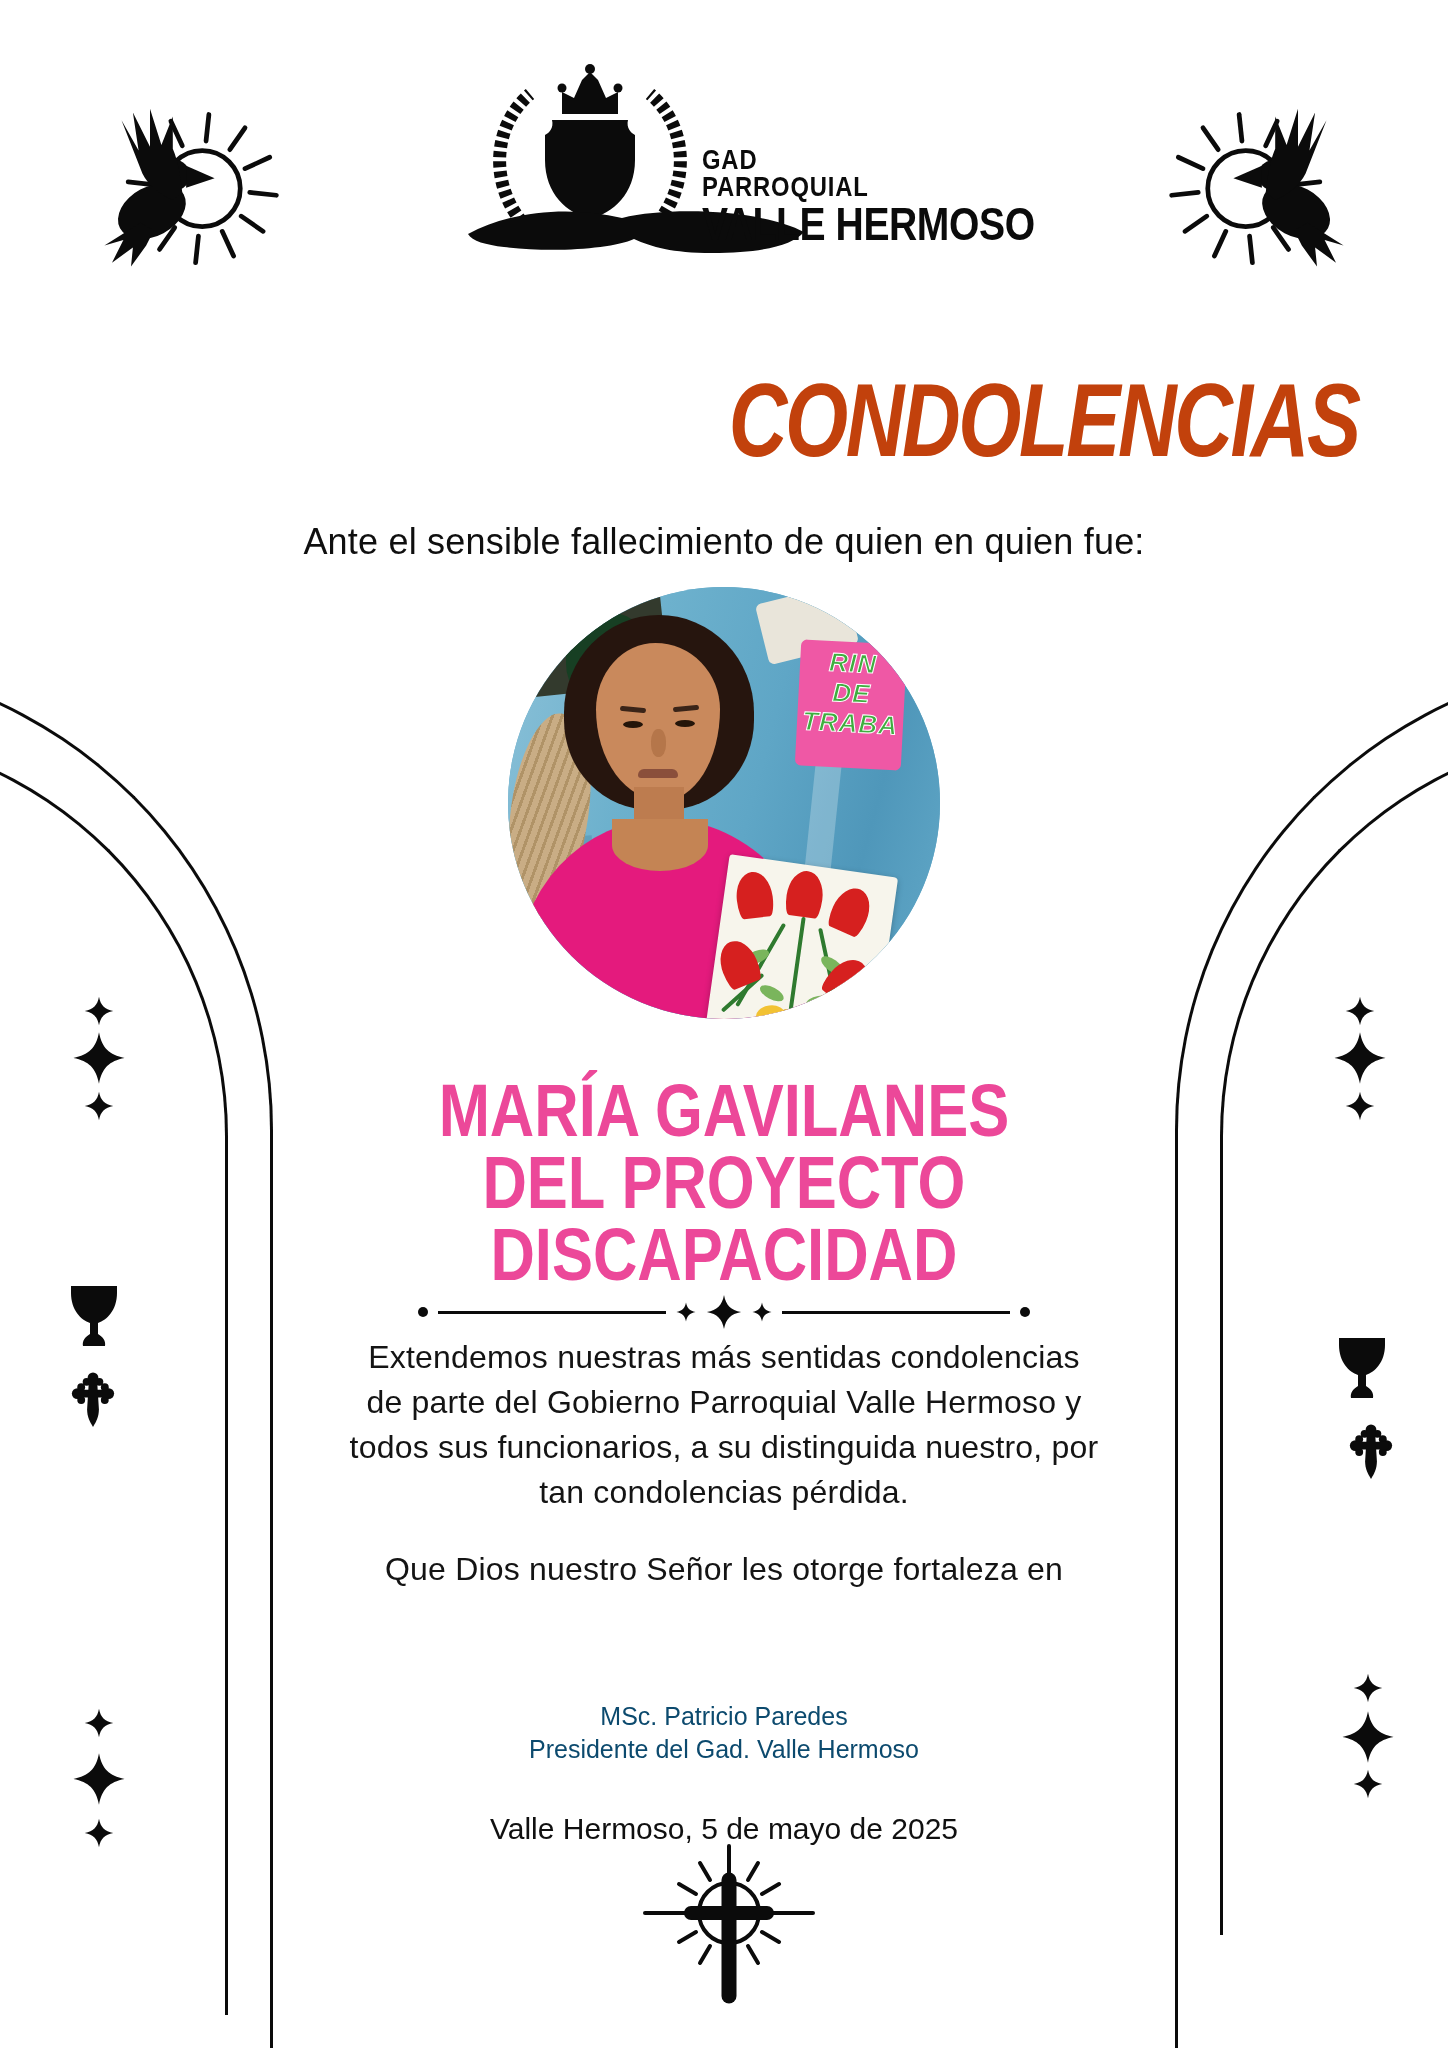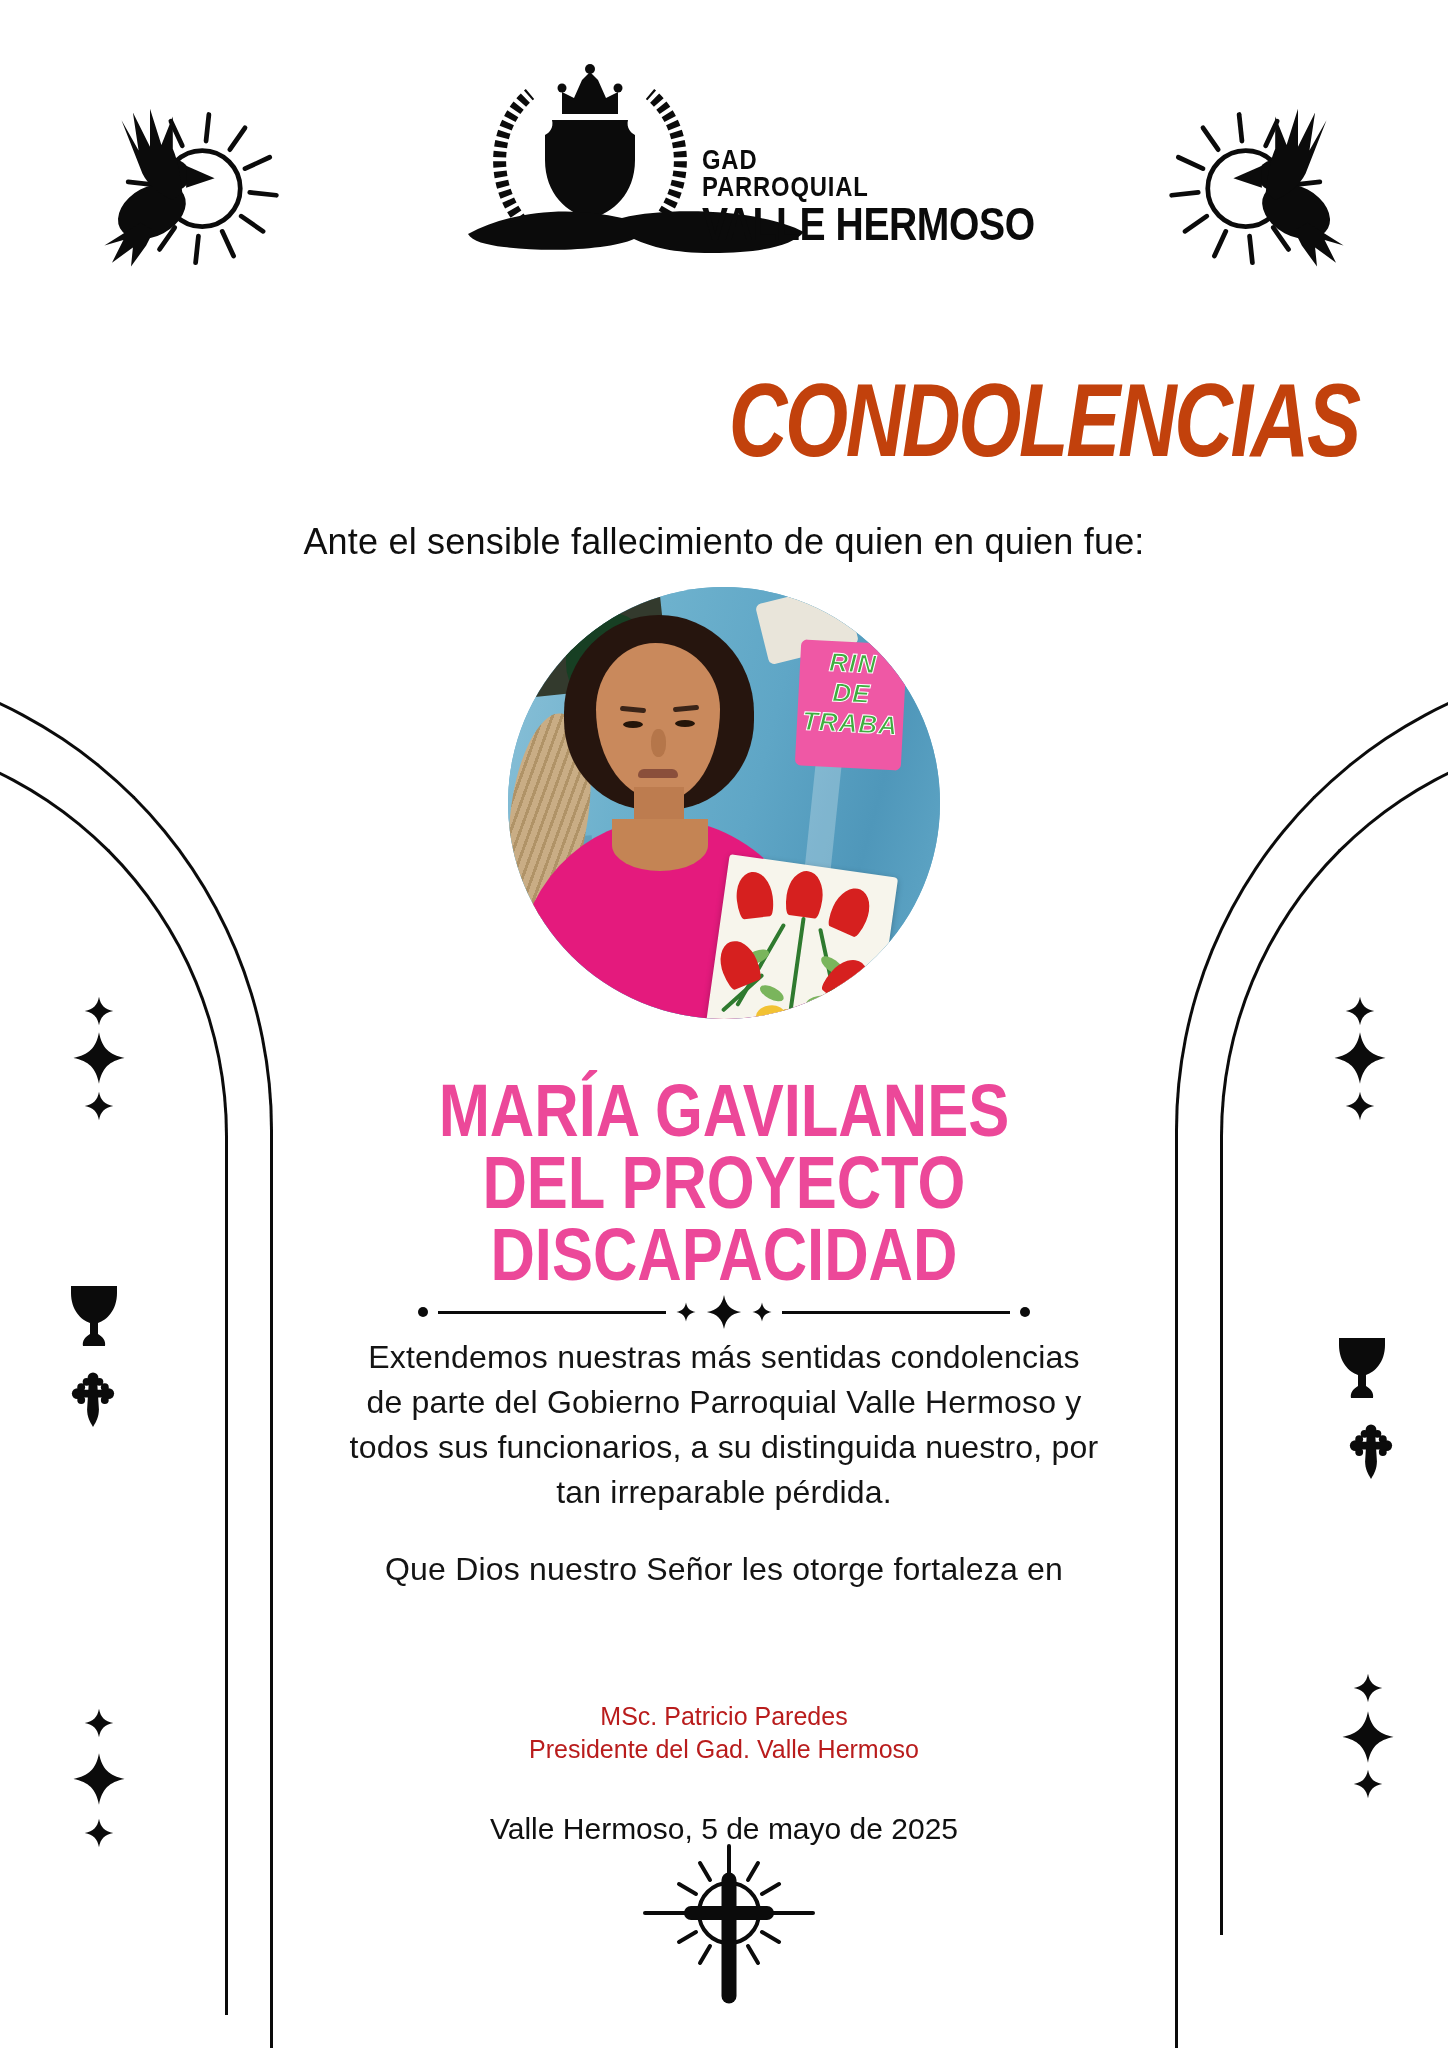--- a/index.html
+++ b/index.html
@@ -85,21 +85,21 @@
     display:flex; align-items:center; justify-content:center; gap:10px;}
   .div-dot{width:10px; height:10px; background:#0b0b0b; border-radius:50%;}
   .div-line{width:228px; height:3px; background:#0b0b0b;}
   
   .para{position:absolute; left:0; right:0; text-align:center; font-size:32px;
     line-height:45px; color:#141414; letter-spacing:0.2px;}
   .para1{top:1335px;}
   .para2{top:1547px;}
   
   .sig{position:absolute; left:0; right:0; top:1700px; text-align:center;
-    font-size:25px; line-height:33px; color:#b91c1c;}
+    font-size:25px; line-height:33px; color:#0c4a6e;}
   .dateline{position:absolute; left:0; right:0; top:1812px; text-align:center;
     font-size:30px; color:#101010;}
   
   .bottom-cross{position:absolute; left:627px; top:1832px; width:200px; height:190px;}
 </style>
 </head>
 <body>
 
 <div class="page">
 
@@ -358,21 +358,21 @@
         <use href="#spark"></use>
       </svg>
     <div class="div-line"></div>
     <div class="div-dot"></div>
   </div>
 
   <div class="para para1">
     <div>Extendemos nuestras más sentidas condolencias</div>
     <div>de parte del Gobierno Parroquial Valle Hermoso y</div>
     <div>todos sus funcionarios, a su distinguida nuestro, por</div>
-    <div>tan irreparable pérdida.</div>
+    <div>tan condolencias pérdida.</div>
   </div>
   <div class="para para2">
     <div>Que Dios nuestro Señor les otorge fortaleza en</div>
   </div>
 
   <div class="sig">
     <div>MSc. Patricio Paredes</div>
     <div>Presidente del Gad. Valle Hermoso</div>
   </div>
   <div class="dateline">Valle Hermoso, 5 de mayo de 2025</div>

